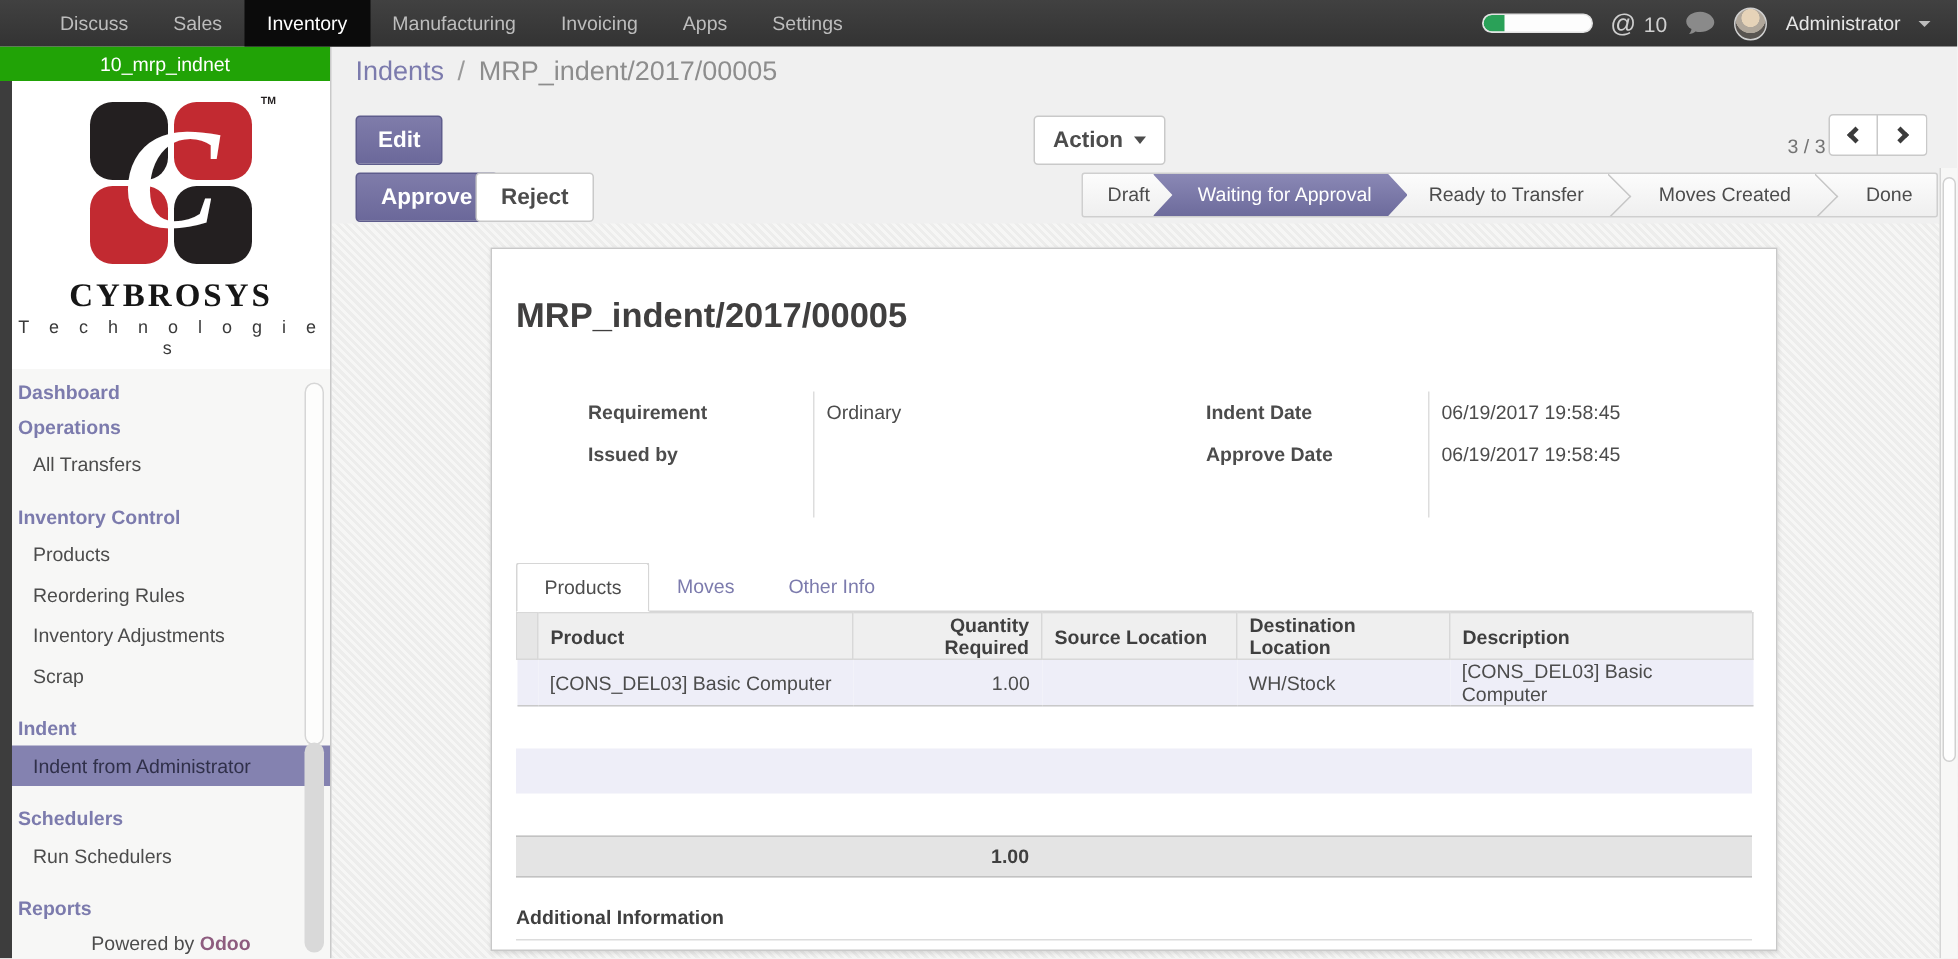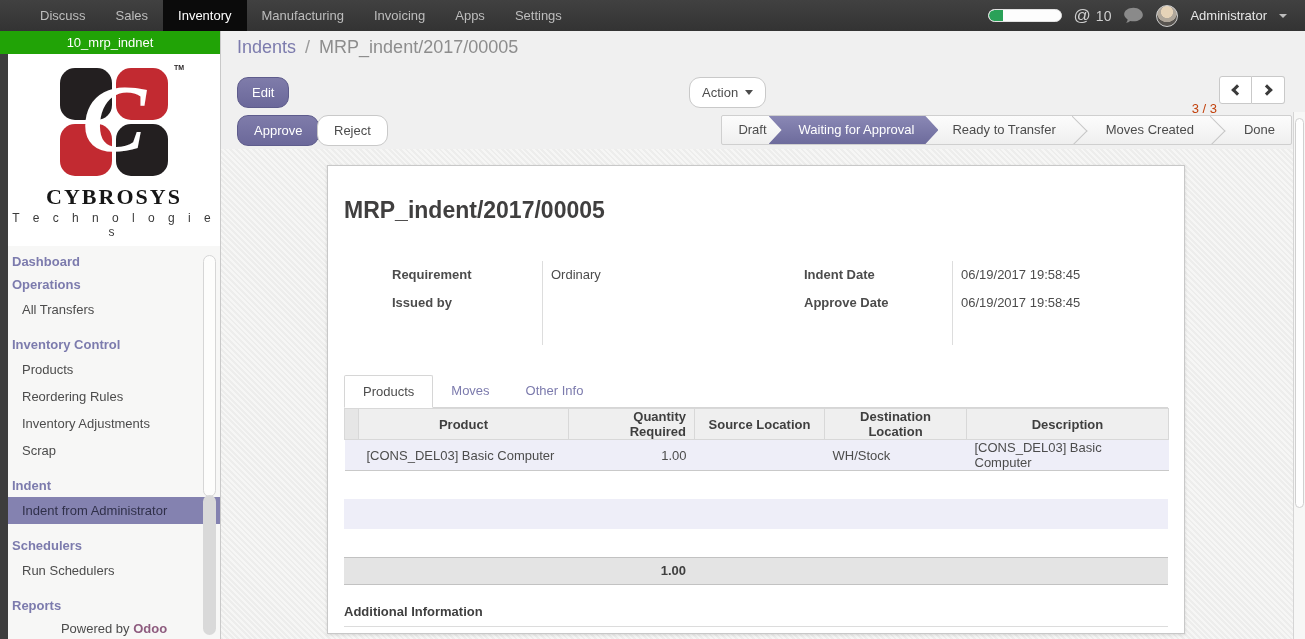--- a/index.html
+++ b/index.html
@@ -62,27 +62,27 @@
 
   
   .content { position:absolute; left:221px; top:31px; width:1084px; height:608px; background:#f0f0f0; }
   .crumb-row { position:relative; height:41px; }
   .breadcrumb { position:absolute; left:16px; top:6px; font-size:18px; }
   .crumb-link { color:#7c7bad; cursor:pointer; }
   .crumb-sep { color:#9a9a9a; padding:0 4px; }
   .crumb-current { color:#8d8d8d; }
 
   .toolbar-row { position:relative; height:40px; }
-  .btn { display:inline-block; border-radius:11px; font-size:13px; cursor:pointer; line-height:1; }
+  .btn { display:inline-block; border-radius:3px; font-size:15px; cursor:pointer; line-height:1;font-weight:bold; }
   .btn-purple { background:linear-gradient(#7f7caa,#6b689a); border:1px solid #5e5c8c; color:#fff; padding:8px 14px; }
   .btn-white { background:#fff; border:1px solid #c9c9c9; color:#4c4c4c; padding:8px 12px; }
   .edit-btn { position:absolute; left:16px; top:5px; }
   .action-btn { position:absolute; left:468px; top:5px; display:flex; align-items:center; gap:7px; }
   .action-caret { width:0; height:0; border-left:4px solid transparent; border-right:4px solid transparent; border-top:5px solid #4c4c4c; }
-  .pager { position:absolute; right:88px; top:29px; color:#c2410c; font-size:13px; }
+  .pager { position:absolute; right:88px; top:18px; color:#737373; font-size:13px; }
   .pager-btns { position:absolute; right:20px; top:4px; display:flex; }
   .pager-btn { width:33px; height:28px; background:#fff; border:1px solid #c9c9c9; display:flex; align-items:center; justify-content:center; cursor:pointer; }
   .pager-btn.prev { border-radius:3px 0 0 3px; }
   .pager-btn.next { border-radius:0 3px 3px 0; border-left:none; }
   .pchev { display:inline-block; width:8px; height:8px; border-left:3px solid #3b3b3b; border-bottom:3px solid #3b3b3b; }
   .pchev.left  { transform:rotate(45deg); margin-left:3px; }
   .pchev.right { transform:rotate(-135deg); margin-right:3px; }
 
   .status-row { position:relative; height:37px; }
   .approve-btn { position:absolute; left:16px; top:3px; padding:8px 16px; }
@@ -109,21 +109,21 @@
   .o-group.right .g-labels { width:148px; }
   .g-values { flex:1; border-left:1px solid #ddd; padding-left:8px; }
   .g-row { height:28px; line-height:28px; }
   .g-label { font-weight:bold; color:#4c4c4c; }
 
   .tabs { margin:30px 16px 0; border-bottom:1px solid #d6d6d6; display:flex; height:33px; }
   .tab { padding:0 18px; line-height:32px; color:#7c7bad; cursor:pointer; }
   .tab.active { background:#fff; border:1px solid #d6d6d6; border-bottom:1px solid #fff; margin-bottom:-1px; color:#4c4c4c; border-radius:2px 2px 0 0; }
 
   table.o-list { width:824px; margin:0 16px; border-collapse:collapse; table-layout:fixed; }
-  .o-list th { background:#efefef; border:1px solid #d8d8d8; font-weight:bold; text-align:center; height:28px; padding:0 8px; color:#3f3f3f; }
+  .o-list th { background:#efefef; border:1px solid #d8d8d8; font-weight:bold; text-align:left; height:28px; padding:0 8px; color:#3f3f3f; }
   .o-list th.handle { background:#e6e6e6; padding:0; }
   .o-list th.num, .o-list td.num { text-align:right; }
   .o-list td { background:#eeeef8; border-bottom:1px solid #c9c9c9; height:30px; padding:0 8px; color:#4c4c4c; }
   .o-list td.handle { background:#eeeef8; padding:0; }
 
   .row-blank { width:824px; height:30px; background:#eeeef8; margin:28px 16px 0; }
   .row-total { position:relative; width:824px; height:28px; background:#e4e4e4; border-top:1px solid #c2c2c2; border-bottom:1px solid #c2c2c2; margin:28px 16px 0; }
   .total-val { position:absolute; left:0; top:0; width:350px; height:28px; line-height:26px; text-align:right; padding-right:8px; font-weight:bold; color:#3f3f3f; }
 
   .section-heading { margin:19px 16px 0; font-weight:bold; color:#3f3f3f; padding-bottom:7px; border-bottom:1px solid #dcdcdc; }

